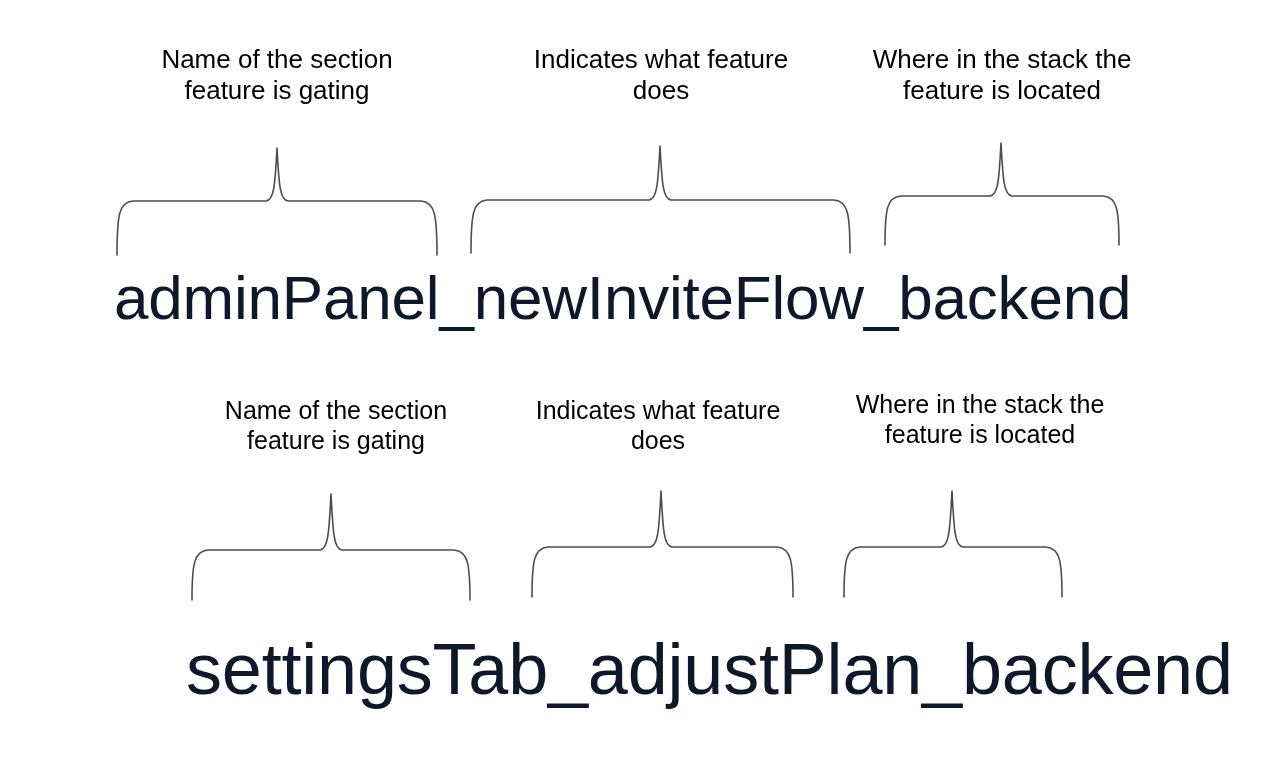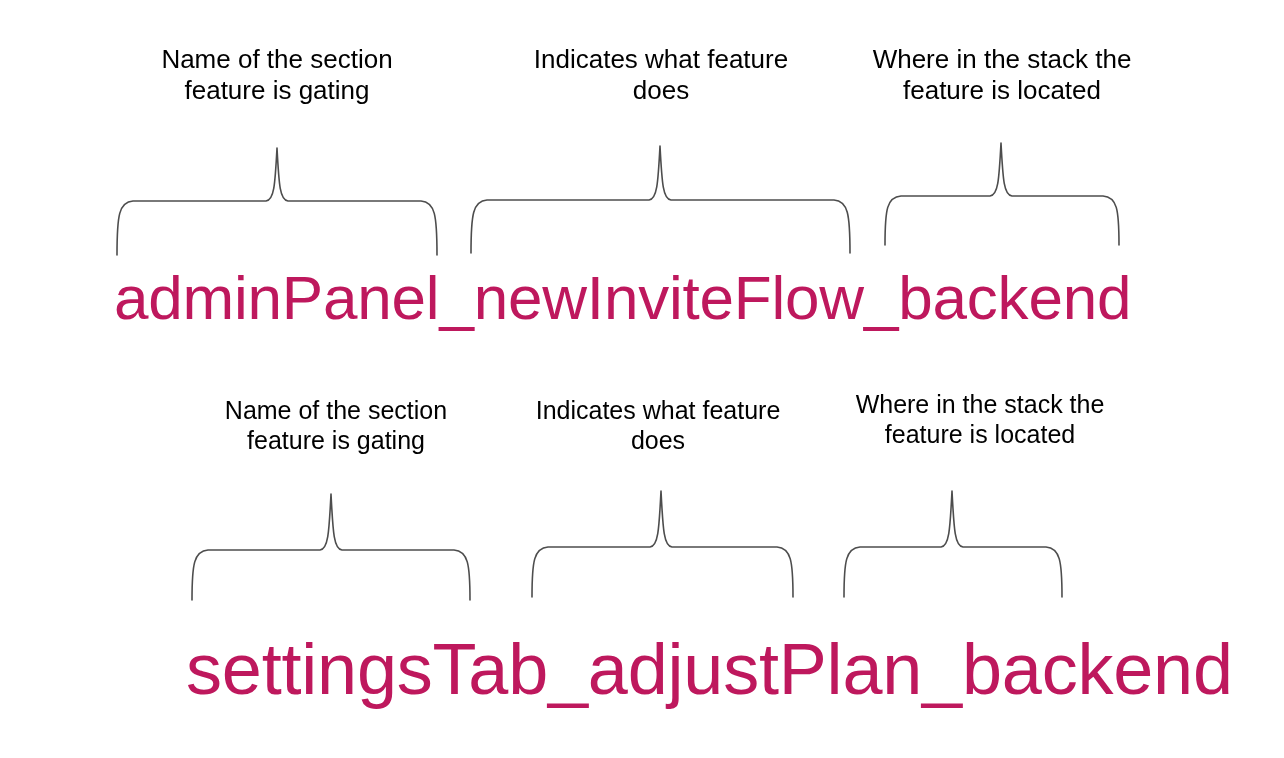--- a/index.html
+++ b/index.html
@@ -36,21 +36,21 @@
 
   
   .r1 .caption { font-size: 26px; }
   
   .r2 .caption { font-size: 25px; }
 
   
   .flag-text {
     position: absolute;
     font-family: "Liberation Sans", sans-serif;
-    color: #be185d;
+    color: #0f172a;
     white-space: nowrap;
     letter-spacing: -0.2px;
   }
 
   
   .brace-layer {
     position: absolute;
     left: 0;
     top: 0;
     width: 1284px;

